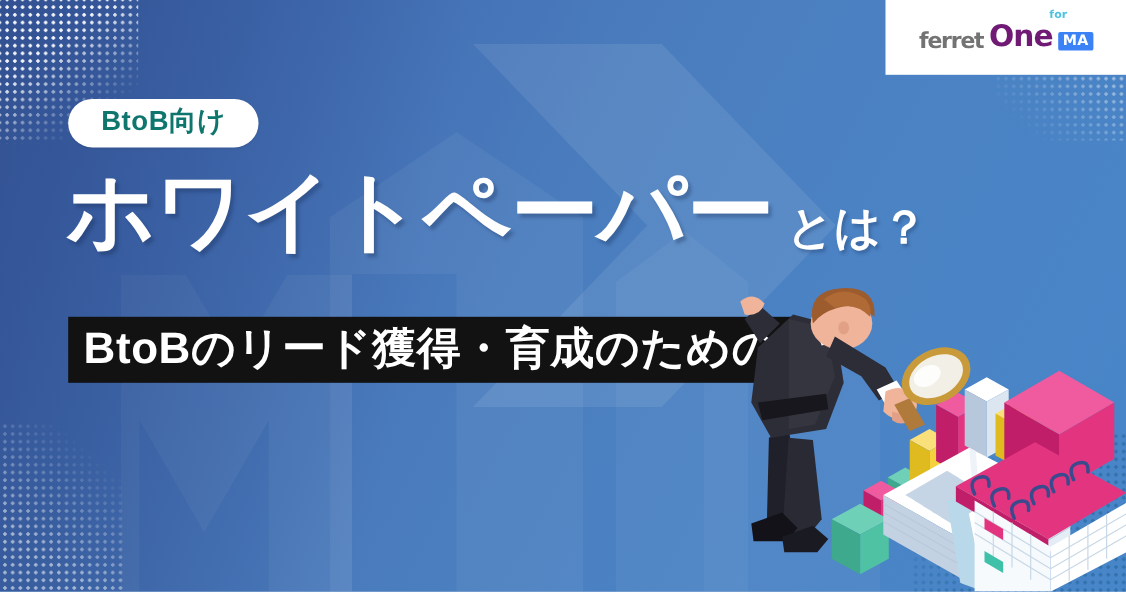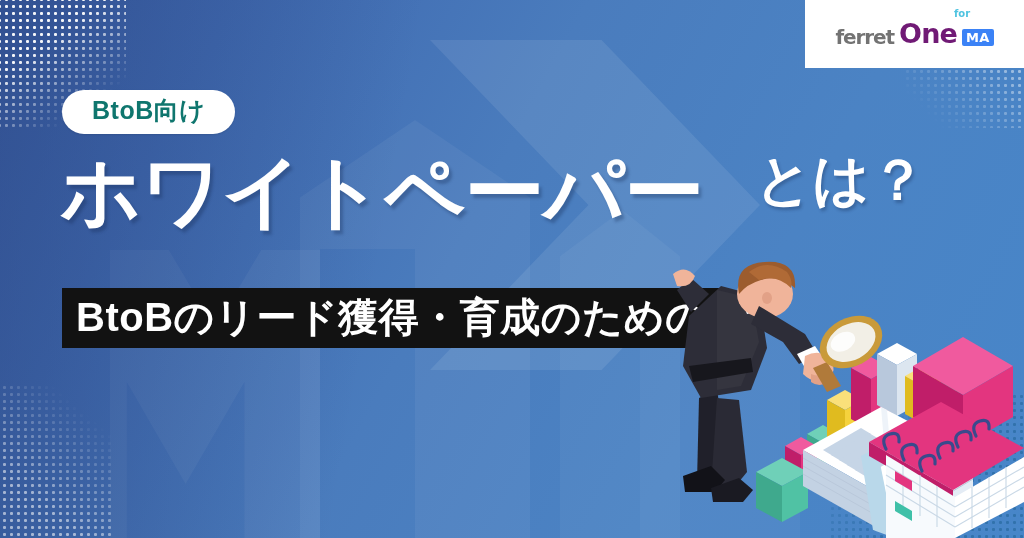--- a/index.html
+++ b/index.html
@@ -176,35 +176,34 @@
     letter-spacing: 0.5px;
     line-height: 1.1;
     box-shadow: 0 1px 2px rgba(0,0,0,0.1);
   }
 
   
   .title-row {
     position: absolute;
     top: 152px; left: 60px;
     display: flex;
-    align-items: flex-start;
+    align-items: flex-end;
     white-space: nowrap;
-    gap: 40px;
   }
   .title-main {
     color: #ffffff;
     font-size: 80px;
     font-weight: 700;
     letter-spacing: -1px;
     line-height: 1;
     text-shadow: 3px 4px 3px rgba(20,40,80,0.30);
   }
   .title-suffix {
     color: #ffffff;
-    font-size: 56px;
+    font-size: 42px;
     font-weight: 700;
     line-height: 1;
     margin-left: 12px;
     padding-bottom: 4px;
     text-shadow: 2px 3px 3px rgba(20,40,80,0.30);
   }
 
   
   .sub-bar {
     position: absolute;

